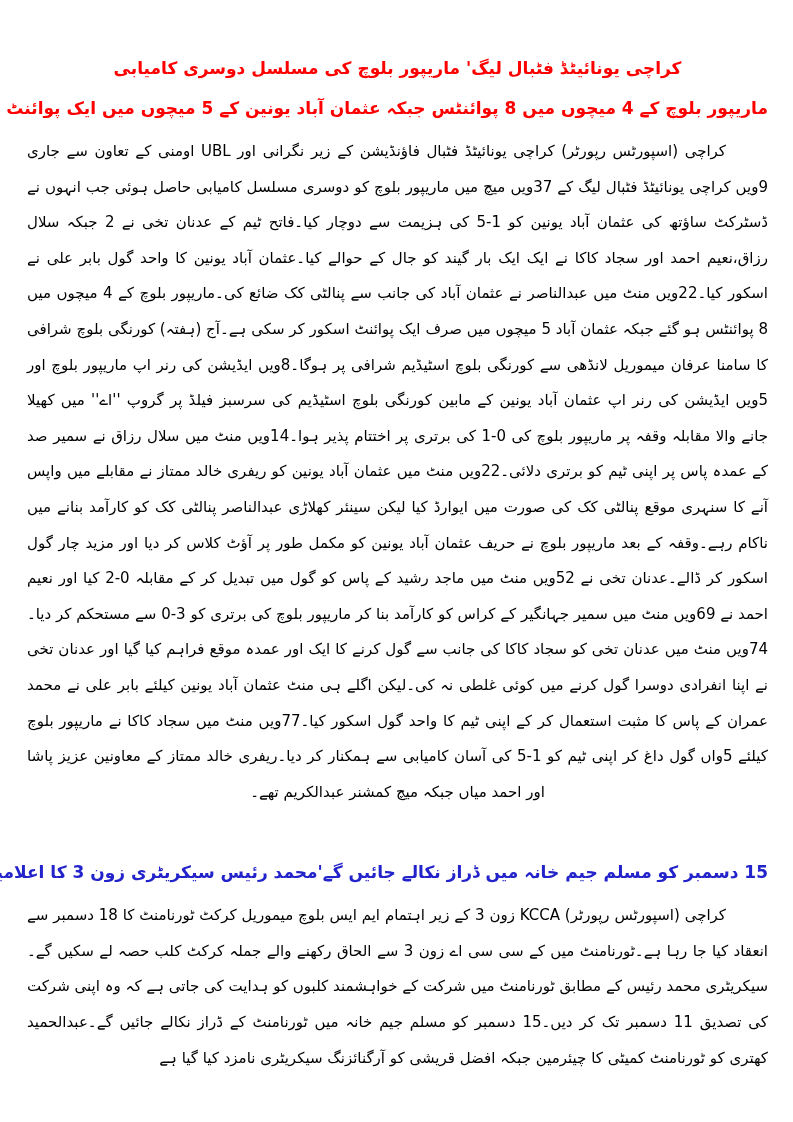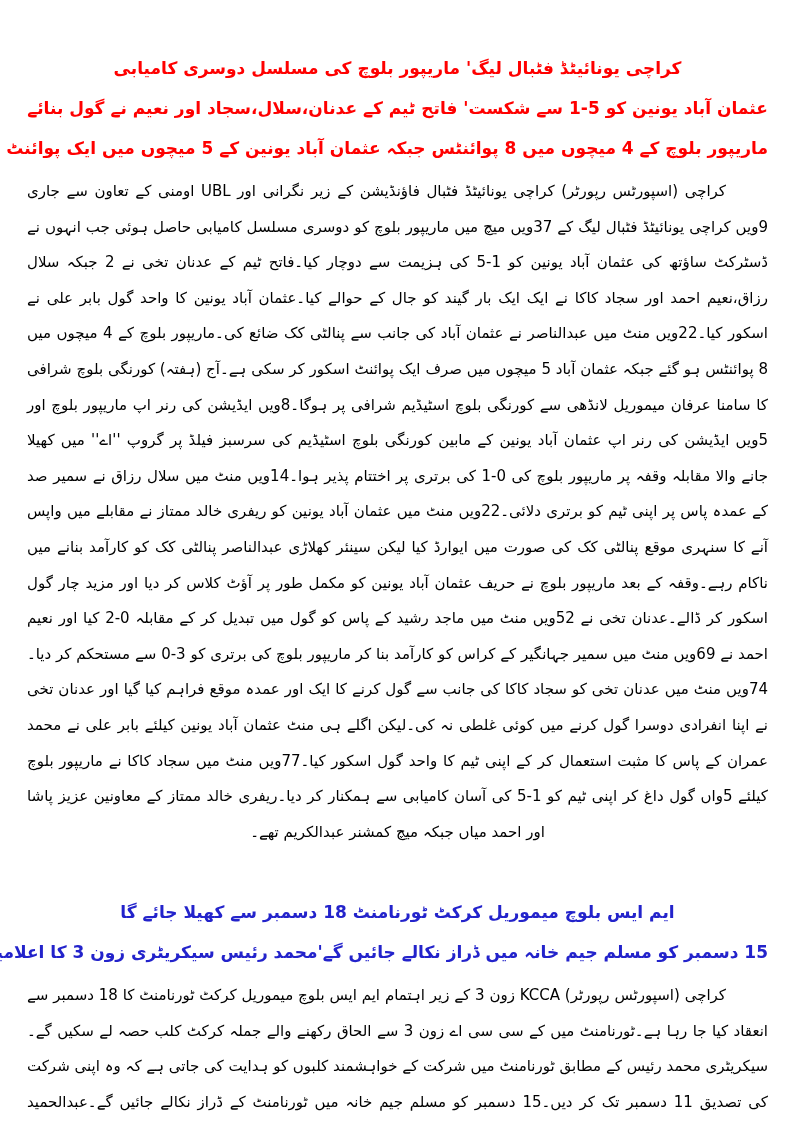--- a/index.html
+++ b/index.html
@@ -36,28 +36,26 @@
   .body-para.first { text-align-last: center; }
   .section-gap { height: 42px; }
 </style>
 </head>
 <body>
 
 <div class="page">
 
   <div class="headline-block red">
     <div class="headline-line">کراچی یونائیٹڈ فٹبال لیگ' ماریپور بلوچ کی مسلسل دوسری کامیابی</div>
-    <div class="headline-line">عثمان آباد یونین کو 5-1 سے شکست' فاتح ٹیم کے عدنان،سلال،سجاد اور نعیم نے گول بنائے</div>
     <div class="headline-line">ماریپور بلوچ کے 4 میچوں میں 8 پوائنٹس جبکہ عثمان آباد یونین کے 5 میچوں میں ایک پوائنٹ ہے</div>
   </div>
 
   <p class="body-para first">کراچی (اسپورٹس رپورٹر) کراچی یونائیٹڈ فٹبال فاؤنڈیشن کے زیر نگرانی اور UBL اومنی کے تعاون سے جاری 9ویں کراچی یونائیٹڈ فٹبال لیگ کے 37ویں میچ میں ماریپور بلوچ کو دوسری مسلسل کامیابی حاصل ہوئی جب انہوں نے ڈسٹرکٹ ساؤتھ کی عثمان آباد یونین کو 1-5 کی ہزیمت سے دوچار کیا۔فاتح ٹیم کے عدنان تخی نے 2 جبکہ سلال رزاق،نعیم احمد اور سجاد کاکا نے ایک ایک بار گیند کو جال کے حوالے کیا۔عثمان آباد یونین کا واحد گول بابر علی نے اسکور کیا۔22ویں منٹ میں عبدالناصر نے عثمان آباد کی جانب سے پنالٹی کک ضائع کی۔ماریپور بلوچ کے 4 میچوں میں 8 پوائنٹس ہو گئے جبکہ عثمان آباد 5 میچوں میں صرف ایک پوائنٹ اسکور کر سکی ہے۔آج (ہفتہ) کورنگی بلوچ شرافی کا سامنا عرفان میموریل لانڈھی سے کورنگی بلوچ اسٹیڈیم شرافی پر ہوگا۔8ویں ایڈیشن کی رنر اپ ماریپور بلوچ اور 5ویں ایڈیشن کی رنر اپ عثمان آباد یونین کے مابین کورنگی بلوچ اسٹیڈیم کی سرسبز فیلڈ پر گروپ ''اے'' میں کھیلا جانے والا مقابلہ وقفہ پر ماریپور بلوچ کی 0-1 کی برتری پر اختتام پذیر ہوا۔14ویں منٹ میں سلال رزاق نے سمیر صد کے عمدہ پاس پر اپنی ٹیم کو برتری دلائی۔22ویں منٹ میں عثمان آباد یونین کو ریفری خالد ممتاز نے مقابلے میں واپس آنے کا سنہری موقع پنالٹی کک کی صورت میں ایوارڈ کیا لیکن سینئر کھلاڑی عبدالناصر پنالٹی کک کو کارآمد بنانے میں ناکام رہے۔وقفہ کے بعد ماریپور بلوچ نے حریف عثمان آباد یونین کو مکمل طور پر آؤٹ کلاس کر دیا اور مزید چار گول اسکور کر ڈالے۔عدنان تخی نے 52ویں منٹ میں ماجد رشید کے پاس کو گول میں تبدیل کر کے مقابلہ 0-2 کیا اور نعیم احمد نے 69ویں منٹ میں سمیر جہانگیر کے کراس کو کارآمد بنا کر ماریپور بلوچ کی برتری کو 3-0 سے مستحکم کر دیا۔74ویں منٹ میں عدنان تخی کو سجاد کاکا کی جانب سے گول کرنے کا ایک اور عمدہ موقع فراہم کیا گیا اور عدنان تخی نے اپنا انفرادی دوسرا گول کرنے میں کوئی غلطی نہ کی۔لیکن اگلے ہی منٹ عثمان آباد یونین کیلئے بابر علی نے محمد عمران کے پاس کا مثبت استعمال کر کے اپنی ٹیم کا واحد گول اسکور کیا۔77ویں منٹ میں سجاد کاکا نے ماریپور بلوچ کیلئے 5واں گول داغ کر اپنی ٹیم کو 1-5 کی آسان کامیابی سے ہمکنار کر دیا۔ریفری خالد ممتاز کے معاونین عزیز پاشا اور احمد میاں جبکہ میچ کمشنر عبدالکریم تھے۔</p>
 
   <div class="section-gap"></div>
 
   <div class="headline-block blue">
-    <div class="headline-line">ایم ایس بلوچ میموریل کرکٹ ٹورنامنٹ 18 دسمبر سے کھیلا جائے گا</div>
     <div class="headline-line">15 دسمبر کو مسلم جیم خانہ میں ڈراز نکالے جائیں گے'محمد رئیس سیکریٹری زون 3 کا اعلامیہ</div>
   </div>
 
   <p class="body-para">کراچی (اسپورٹس رپورٹر) KCCA زون 3 کے زیر اہتمام ایم ایس بلوچ میموریل کرکٹ ٹورنامنٹ کا 18 دسمبر سے انعقاد کیا جا رہا ہے۔ٹورنامنٹ میں کے سی سی اے زون 3 سے الحاق رکھنے والے جملہ کرکٹ کلب حصہ لے سکیں گے۔سیکریٹری محمد رئیس کے مطابق ٹورنامنٹ میں شرکت کے خواہشمند کلبوں کو ہدایت کی جاتی ہے کہ وہ اپنی شرکت کی تصدیق 11 دسمبر تک کر دیں۔15 دسمبر کو مسلم جیم خانہ میں ٹورنامنٹ کے ڈراز نکالے جائیں گے۔عبدالحمید کھتری کو ٹورنامنٹ کمیٹی کا چیئرمین جبکہ افضل قریشی کو آرگنائزنگ سیکریٹری نامزد کیا گیا ہے</p>
 
 </div>
 
 </body></html>

